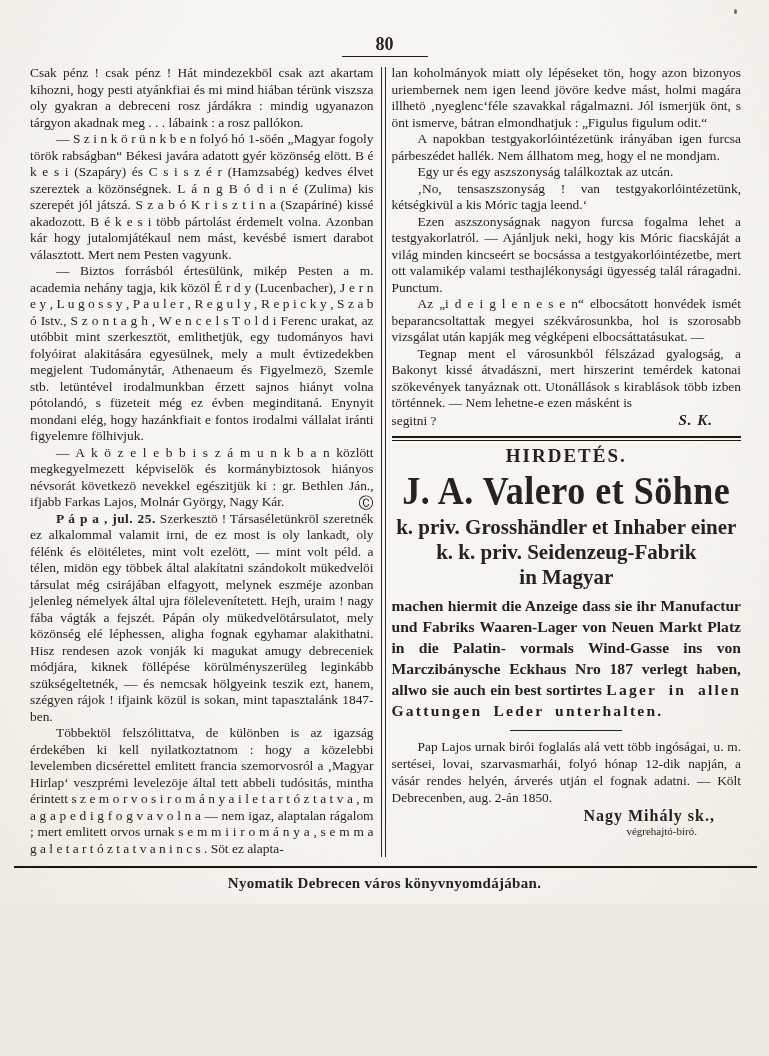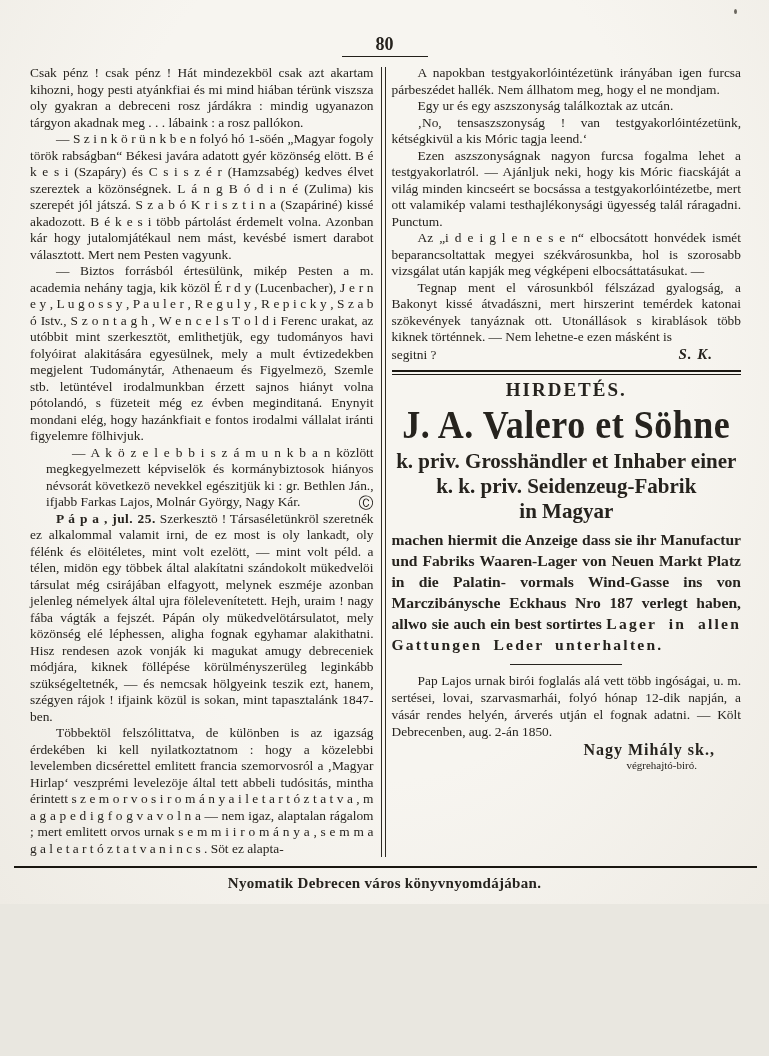--- a/index.html
+++ b/index.html
@@ -23,21 +23,21 @@
   .col{ width:346px; }
   .col-right{ width:352px; }
   .divider{ width:3px; border-left:1.4px solid #2c2923; border-right:1.4px solid #2c2923; margin:2px 6px 0 7px; }
   p{ margin:0; font-size:13.4px; line-height:16.5px; text-align:justify; text-justify:inter-word; }
   p.ind{ text-indent:26px;font-family:Liberation Serif, serif; }
   .section-title{
     text-align:center; font-weight:bold; font-size:24px; letter-spacing:1.5px;
     margin:7px 0 5px 0; line-height:26px;
   }
   .lead{ font-weight:bold; letter-spacing:0.5px; }
-  .p-mark{ position:relative;margin-left:16px; }
+  .p-mark{ position:relative; }
   .cmark{ position:absolute; right:0; bottom:-1px; font-size:15px; }
   .lastline{ display:flex; justify-content:space-between; font-size:13.4px; line-height:17px; }
   .sk{ font-weight:bold; font-style:italic; font-size:15px; letter-spacing:1px; padding-right:28px; }
   .double-rule{ margin:7px 0 3px 0; border-top:2.6px solid #1c1913; border-bottom:1.1px solid #1c1913; height:2px; }
   .ad-header{ text-align:center; font-weight:bold; font-size:19px; letter-spacing:2px; margin:4px 0 2px 0; line-height:22px;}
   .ad-company{
     text-align:center; font-weight:bold; font-size:36px; line-height:44px;
     transform:scaleY(1.1); letter-spacing:0.5px; margin:1px 0 2px 0; white-space:nowrap;
   }
   .ad-sub{ text-align:center; font-weight:bold; font-size:21px; line-height:25px; }
@@ -69,26 +69,27 @@
       <p class="ind p-mark"><span>— A k ö z e l e b b i s z á m u n k b a n közlött megkegyelmezett képviselök és kormánybiztosok hiányos névsorát következö nevekkel egészitjük ki : gr. Bethlen Ján., ifjabb Farkas Lajos, Molnár György, Nagy Kár.</span><span class="cmark">Ⓒ</span></p>
 
 
       <p class="ind"><span class="lead">P á p a , jul. 25.</span><span> Szerkesztö ! Társaséletünkröl szeretnék ez alkalommal valamit irni, de ez most is oly lankadt, oly félénk és elöitéletes, mint volt ezelött, — mint volt péld. a télen, midön egy többek által alakítatni szándokolt mükedvelöi társulat még csirájában elfagyott, melynek eszméje azonban jelenleg némelyek által ujra fölelevenítetett. Hejh, uraim ! nagy fába vágták a fejszét. Pápán oly mükedvelötársulatot, mely közönség elé léphessen, aligha fognak egyhamar alakithatni. Hisz rendesen azok vonják ki magukat amugy debreceniek módjára, kiknek föllépése körülményszerüleg leginkább szükségeltetnék, — és nemcsak hölgyeink teszik ezt, hanem, szégyen rájok ! ifjaink közül is sokan, mint tapasztalánk 1847-ben.</span></p>
       <p class="ind">Többektöl felszólittatva, de különben is az igazság érdekében ki kell nyilatkoztatnom : hogy a közelebbi levelemben dicsérettel emlitett francia szemorvosról a ‚Magyar Hirlap‘ veszprémi levelezöje által tett abbeli tudósitás, mintha érintett s z e m o r v o s i r o m á n y a i l e t a r t ó z t a t v a , m a g a p e d i g f o g v a v o l n a — nem igaz, alaptalan rágalom ; mert emlitett orvos urnak s e m m i i r o m á n y a , s e m m a g a l e t a r t ó z t a t v a n i n c s . Söt ez alapta-</p>
     </div>
 
     <div class="divider"></div>
 
     <div class="col col-right">
+      <p>lan koholmányok miatt oly lépéseket tön, hogy azon bizonyos uriembernek nem igen leend jövöre kedve mást, holmi magára illhetö ‚nyeglenc‘féle szavakkal rágalmazni. Jól ismerjük önt, s önt ismerve, bátran elmondhatjuk : „Figulus figulum odit.“</p>
       <p class="ind">A napokban testgyakorlóintézetünk irányában igen furcsa párbeszédet hallék. Nem állhatom meg, hogy el ne mondjam.</p>
       <p class="ind">Egy ur és egy aszszonyság találkoztak az utcán.</p>
       <p class="ind">‚No, tensaszszonyság ! van testgyakorlóintézetünk, kétségkivül a kis Móric tagja leend.‘</p>
       <p class="ind">Ezen aszszonyságnak nagyon furcsa fogalma lehet a testgyakorlatról. — Ajánljuk neki, hogy kis Móric fiacskáját a világ minden kincseért se bocsássa a testgyakorlóintézetbe, mert ott valamikép valami testhajlékonysági ügyesség talál ráragadni. Punctum.</p>
       <p class="ind">Az „i d e i g l e n e s e n“ elbocsátott honvédek ismét beparancsoltattak megyei székvárosunkba, hol is szorosabb vizsgálat után kapják meg végképeni elbocsáttatásukat. —</p>
-      <p class="ind">Tegnap ment el városunkból félszázad gyalogság, a Bakonyt kissé átvadászni, mert hirszerint temérdek katonai szökevények tanyáznak ott. Utonállások s kirablások több kiknek történnek. — Nem lehetne-e ezen másként is</p>
+      <p class="ind">Tegnap ment el városunkból félszázad gyalogság, a Bakonyt kissé átvadászni, mert hirszerint temérdek katonai szökevények tanyáznak ott. Utonállások s kirablások több izben történnek. — Nem lehetne-e ezen másként is</p>
       <div class="lastline">
         <span>segitni ?</span>
         <span class="sk">S. K.</span>
       </div>
 
       <div class="double-rule"></div>
 
       <div>
         <div class="ad-header">HIRDETÉS.</div>
         <div class="ad-company">J. A. Valero et Söhne</div>

